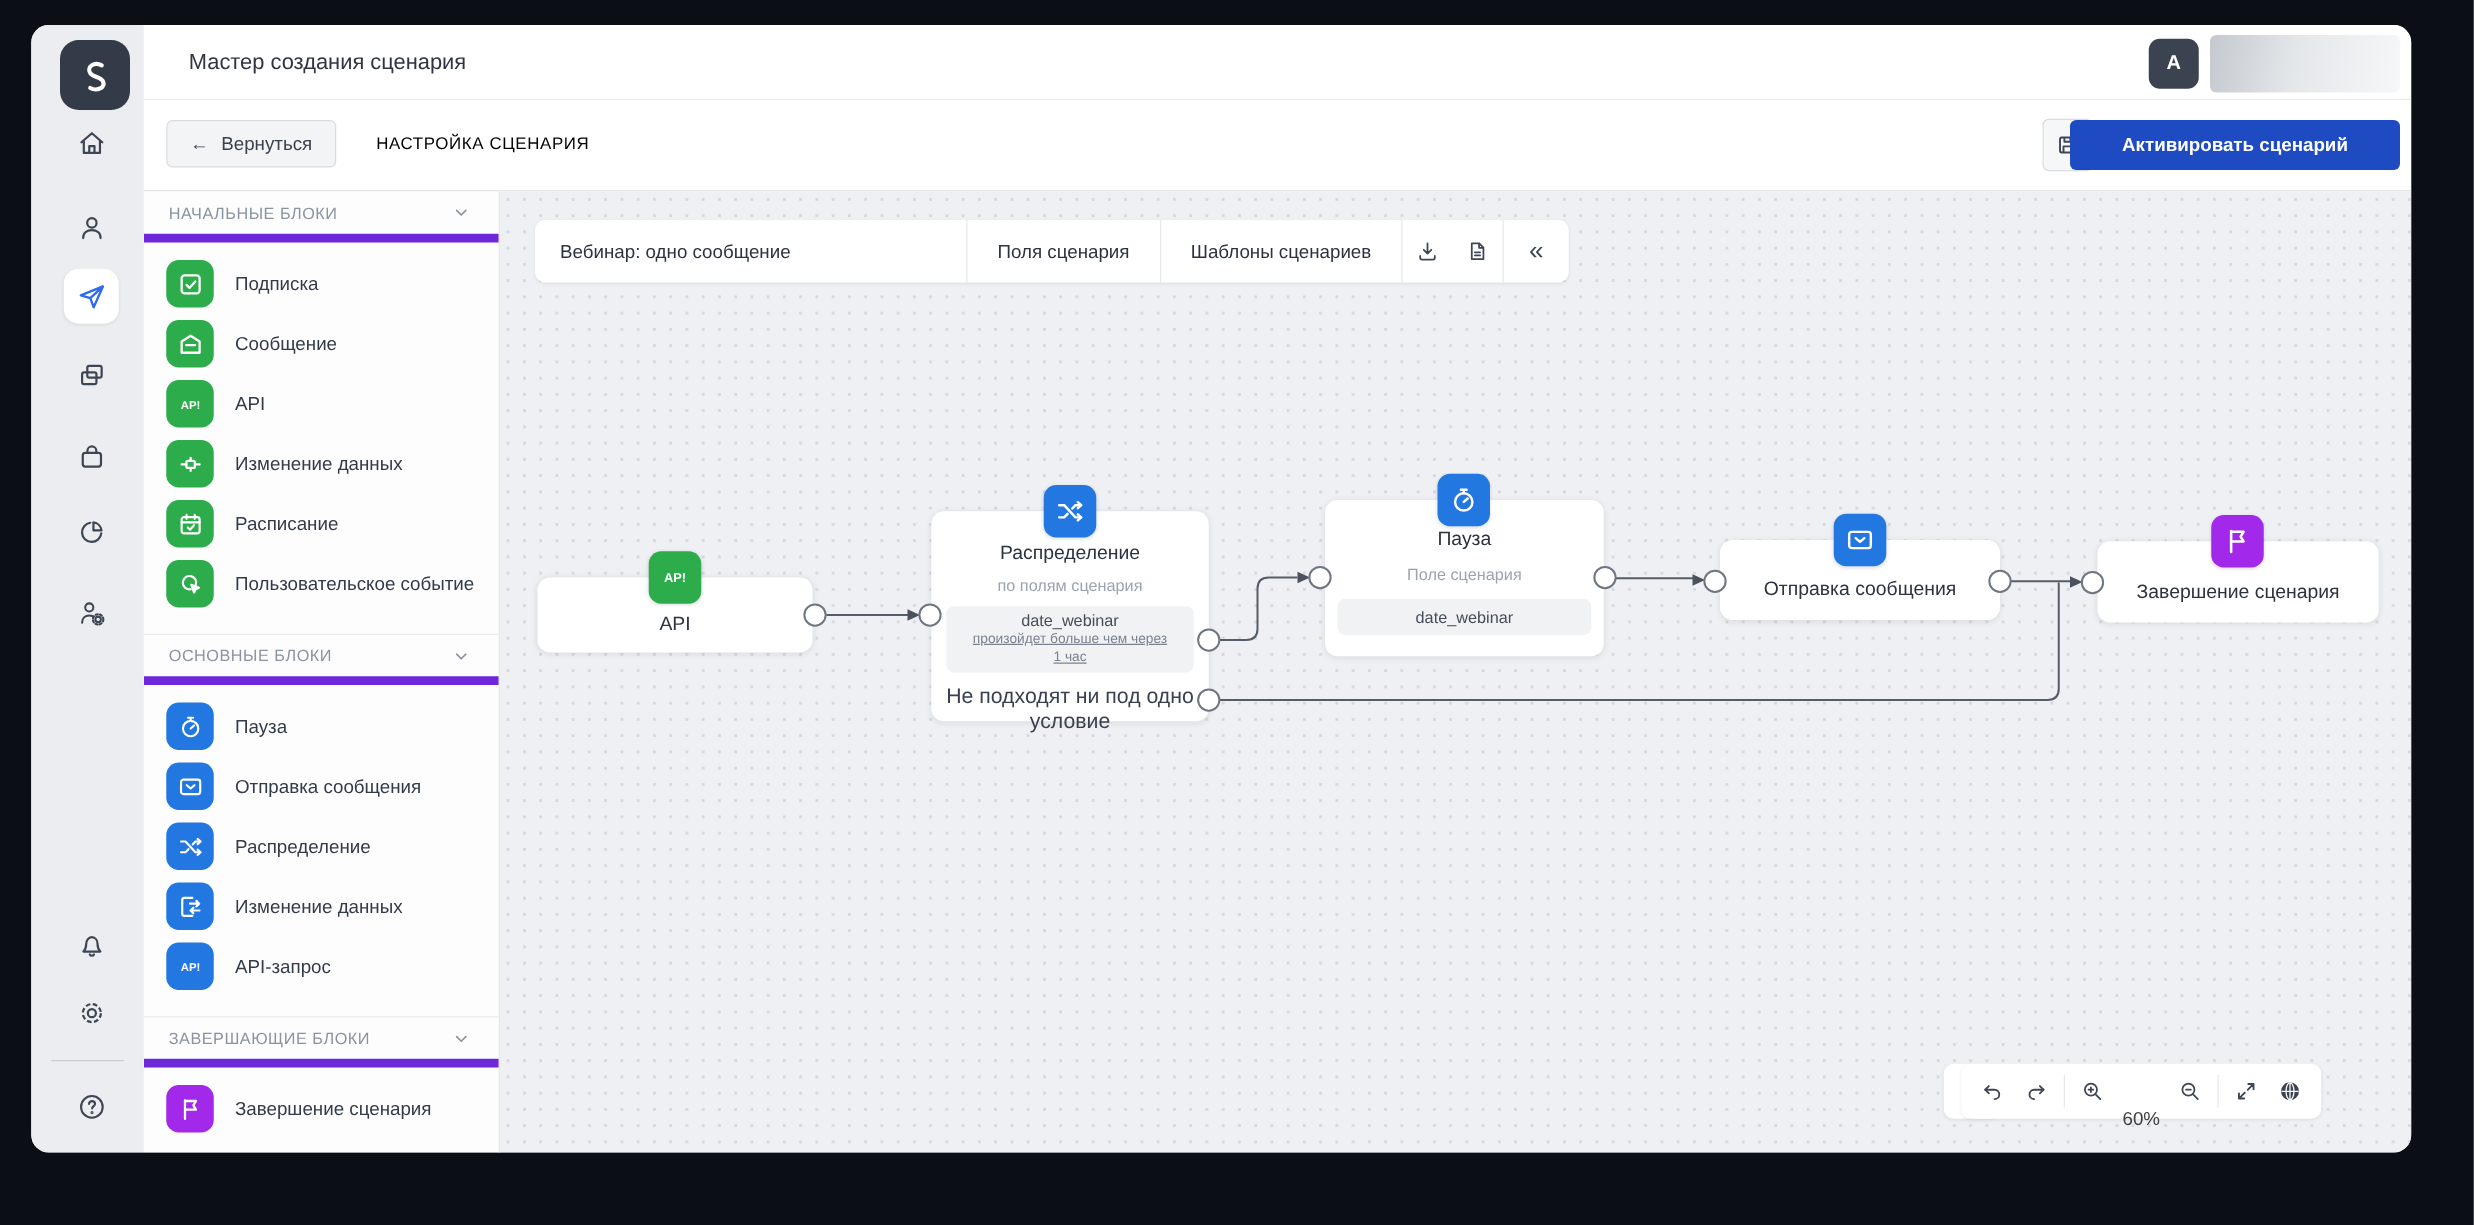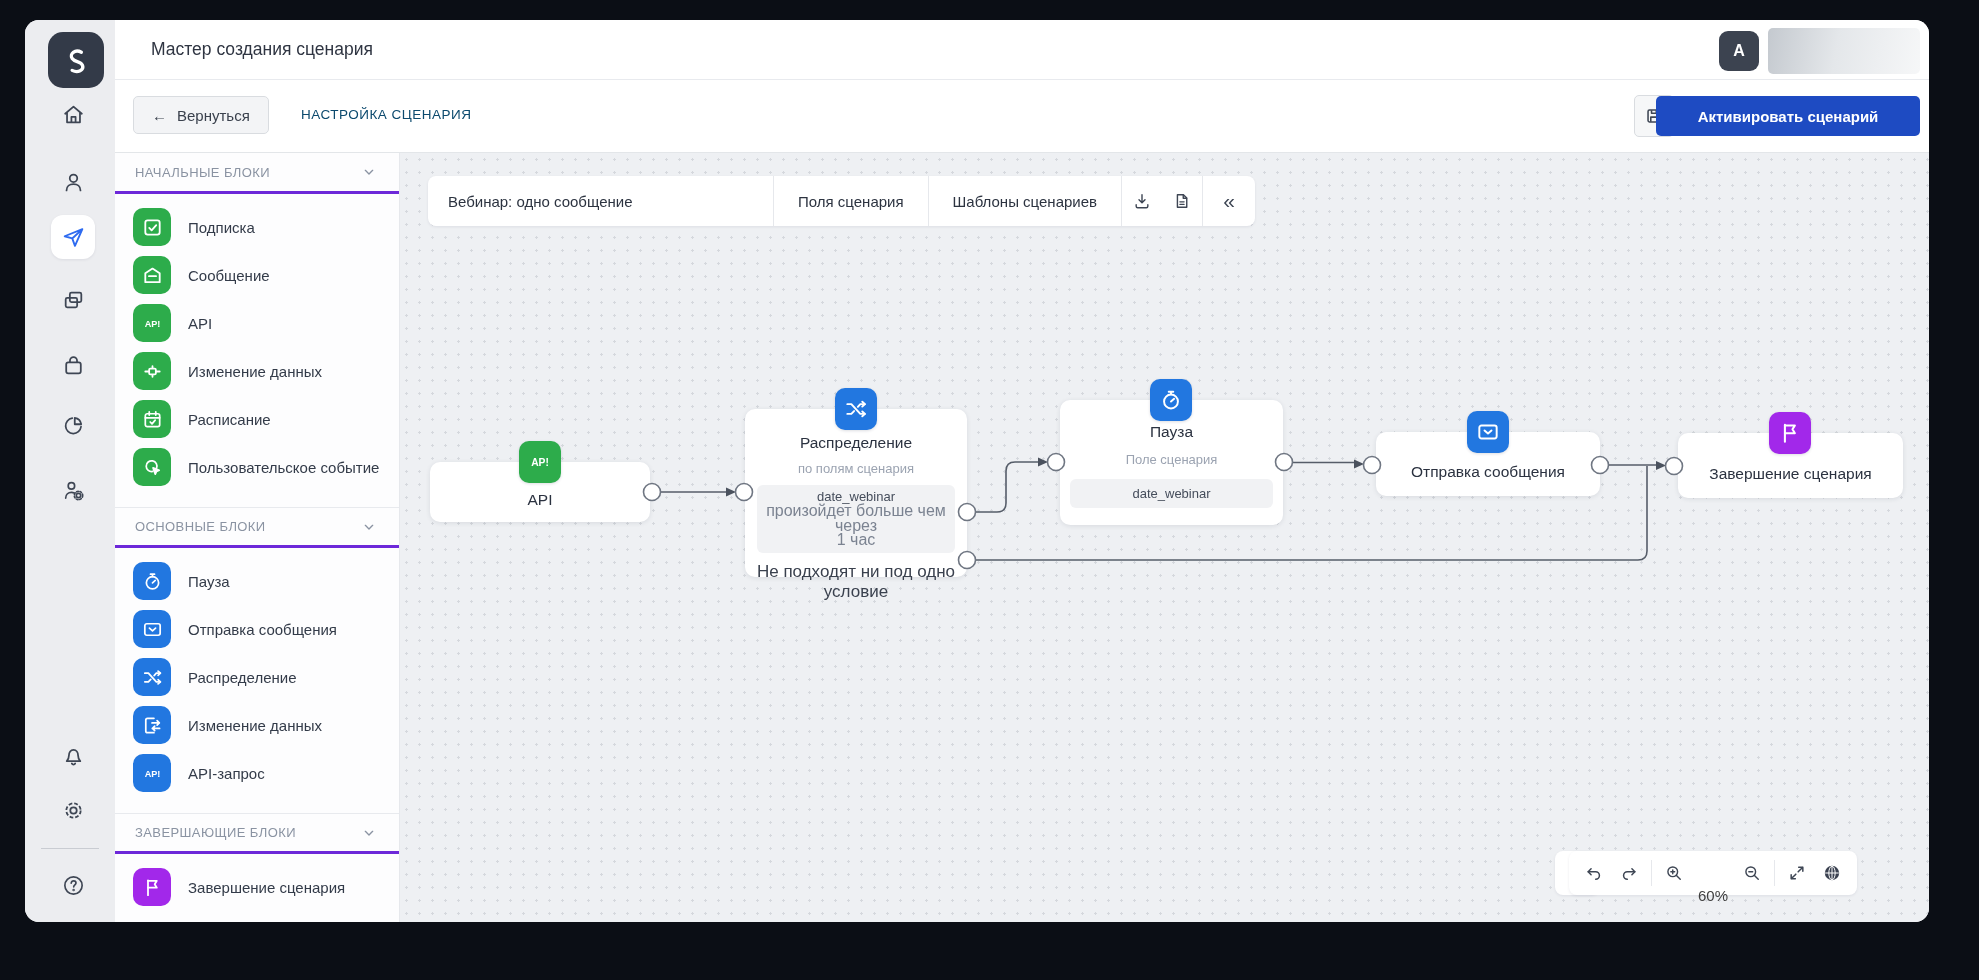--- a/index.html
+++ b/index.html
@@ -18,27 +18,27 @@
 
   
   .header { position:absolute; left:90px; top:0; right:0; height:60px; background:#fff; border-bottom:1px solid #e8eaee; z-index:20; }
   .page-title { position:absolute; left:36px; top:19px; font-size:17.5px; color:#2f3542; font-weight:500; }
   .avatar { position:absolute; right:170px; top:11px; width:40px; height:40px; background:#3c4350; color:#fff; border-radius:9px; display:flex; align-items:center; justify-content:center; font-size:16px; font-weight:600; }
   .user-blur { position:absolute; right:9px; top:8px; width:152px; height:46px; border-radius:5px; background:linear-gradient(100deg,#c4c9cf 0%,#e4e7ea 45%,#f6f7f8 100%); }
 
   
   .subheader { position:absolute; left:90px; top:60px; right:0; height:73px; background:#fff; border-bottom:1px solid #e3e6e9; z-index:20; }
   .btn-back { position:absolute; left:18px; top:16px; height:38px; padding:0 18px; background:#f3f4f6; border:1px solid #d9dcе0; border:1px solid #d9dce0; border-radius:5px; display:flex; align-items:center; gap:10px; font-size:15px; color:#3a414d; cursor:pointer; }
-  .crumb { position:absolute; left:186px; top:27px; font-size:13.5px; letter-spacing:.5px; color:#0c4a6e; font-weight:500; }
+  .crumb { position:absolute; left:186px; top:27px; font-size:13.5px; letter-spacing:.5px; color:#000000; font-weight:500; }
   .btn-save { position:absolute; right:255px; top:15px; width:40px; height:42px; background:#f6f7f8; border:1px solid #d9dce0; border-radius:5px; display:flex; align-items:center; justify-content:center; color:#3e4654; cursor:pointer; }
   .btn-activate { position:absolute; right:9px; top:16px; width:264px; height:40px; background:var(--primary,#1e4bc2); color:#fff; border:none; border-radius:5px; font-size:15px; font-weight:600; font-family:inherit; cursor:pointer; }
 
   
   .palette { position:absolute; left:90px; top:133px; width:285px; bottom:0; background:#fdfdfe; border-right:1px solid #e6e8ec; z-index:10; overflow:hidden; }
-  .pal-header { height:41px; display:flex; align-items:center; justify-content:space-between; padding:0 22px 0 20px; border-bottom:3px solid #6d28d9; cursor:pointer; }
+  .pal-header { height:41px; display:flex; align-items:center; justify-content:space-between; padding:0 22px 0 20px; border-bottom:7px solid #6d28d9; cursor:pointer; }
   .pal-header span { font-size:13px; letter-spacing:.4px; color:#8a93a2; font-weight:500; }
   .pal-section + .pal-section .pal-header { border-top:1px solid #e8eaee; }
   .pal-items { padding:9px 0 16px;text-align:right; }
   .pal-item { height:48px; display:flex; align-items:center; gap:17px; padding:0 18px; cursor:grab; }
   .pal-item .blk { width:38px; height:38px; border-radius:10px; display:flex; align-items:center; justify-content:center; flex:none; }
   .pal-item span { font-size:15px; color:#333b49; }
   .blk svg { width:23px; height:23px; }
   .blk.green { background:var(--green,#2dac4b); }
   .blk.blue { background:var(--blue,#2277e0); }
   .blk.purple { background:var(--purple,#a228ea); }
@@ -58,21 +58,21 @@
   .node { position:absolute; background:#fff; border-radius:10px; box-shadow:0 1px 5px rgba(25,35,60,.10); z-index:2; cursor:pointer; }
   .badge { position:absolute; width:42px; height:42px; border-radius:10px; display:flex; align-items:center; justify-content:center; box-shadow:0 1px 3px rgba(25,35,60,.15); z-index:3; }
   .badge svg { width:26px; height:26px; }
   .badge.green { background:var(--green,#2dac4b); }
   .badge.blue { background:var(--blue,#2277e0); }
   .badge.purple { background:var(--purple,#a228ea); }
   .node-title { font-size:15.5px; color:#2b3240; text-align:center; }
   .node-sub { font-size:13px; color:#9ba3b1; text-align:center; }
   .node-box { background:#f1f2f4; border-radius:6px; text-align:center; color:#7b8391; }
   .node-box .f { color:#454d5b; font-size:13px; }
-  .node-box .s { font-size:16px; line-height:14.5px; }
+  .node-box .s { font-size:11px; line-height:14.5px;text-decoration:underline; }
   .simple { display:flex; align-items:center; justify-content:center; padding-top:16px; }
   #node-api { left:30px; top:309px; width:220px; height:60px; }
   #node-dist { left:345px; top:256px; width:222px; height:168px; padding-top:25px; }
   #node-dist .node-sub { margin-top:9px; }
   #node-dist .node-box { margin:9px 12px 0; padding:4px 4px 5px; }
   #node-dist .fallback { margin-top:9px; font-size:17px; color:#3a414e; text-align:center; }
   #node-pause { left:660px; top:247px; width:223px; height:125px; padding-top:23px; }
   #node-pause .node-sub { margin-top:11px; }
   #node-pause .node-box { margin:12px 10px 0; padding:7px 4px; }
   #node-send { left:976px; top:279px; width:224px; height:64px; }

